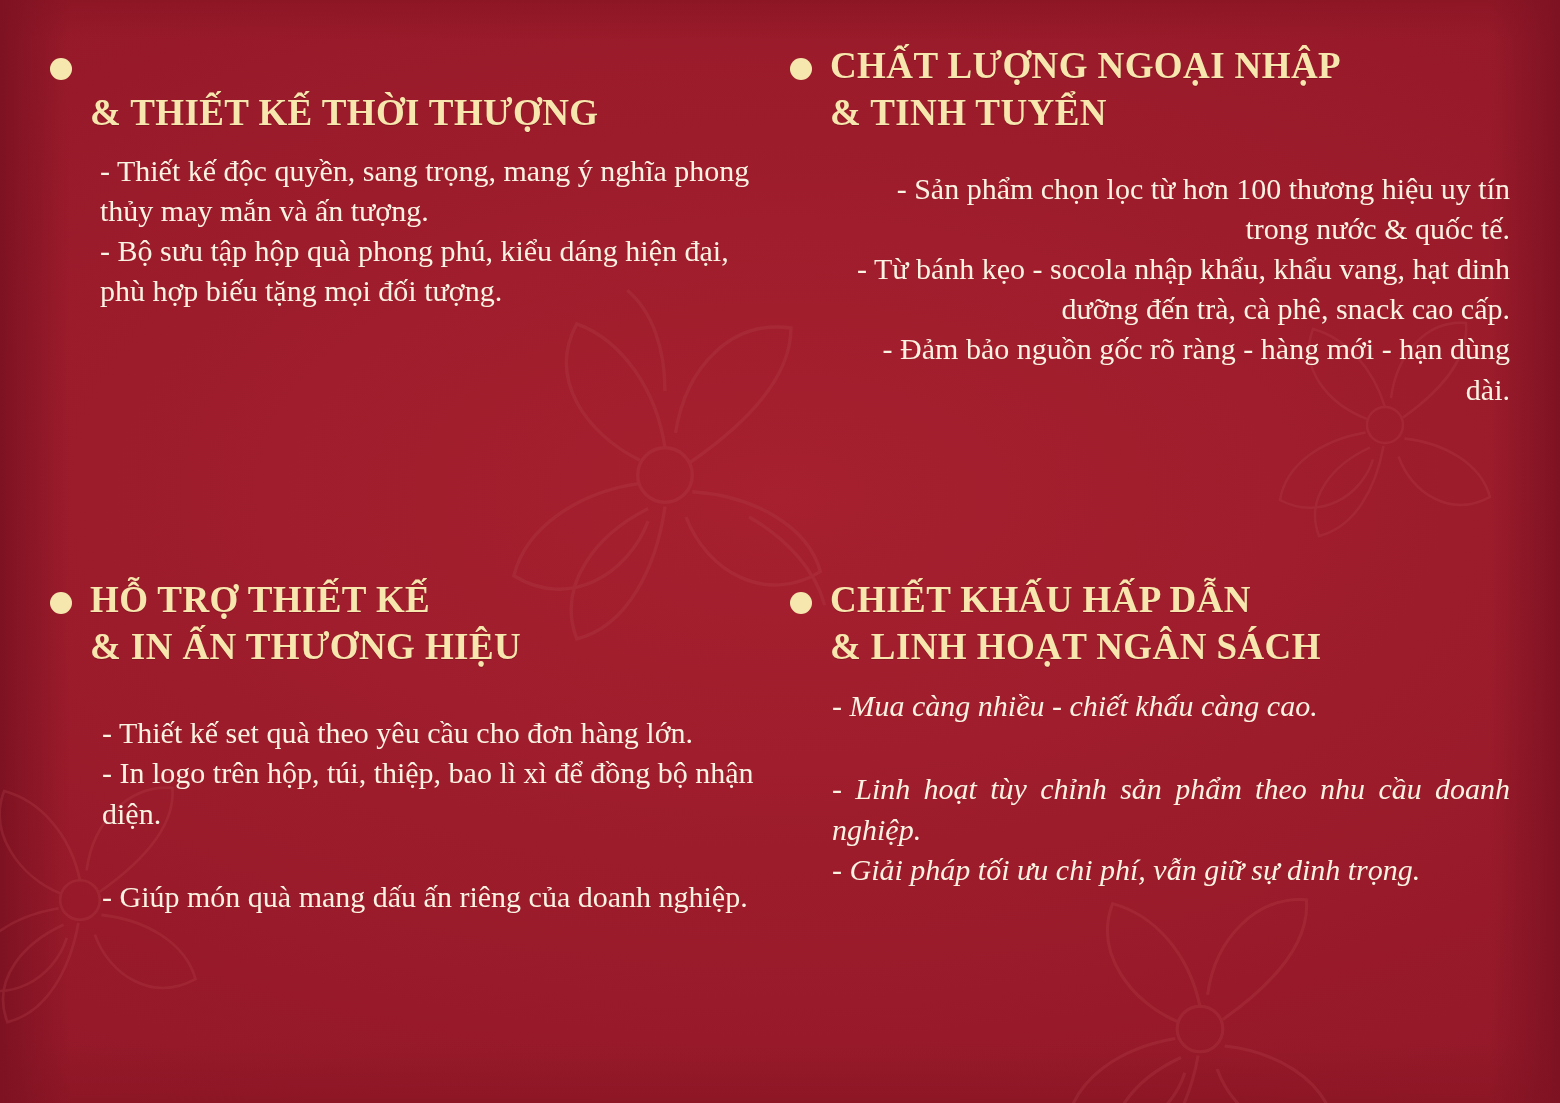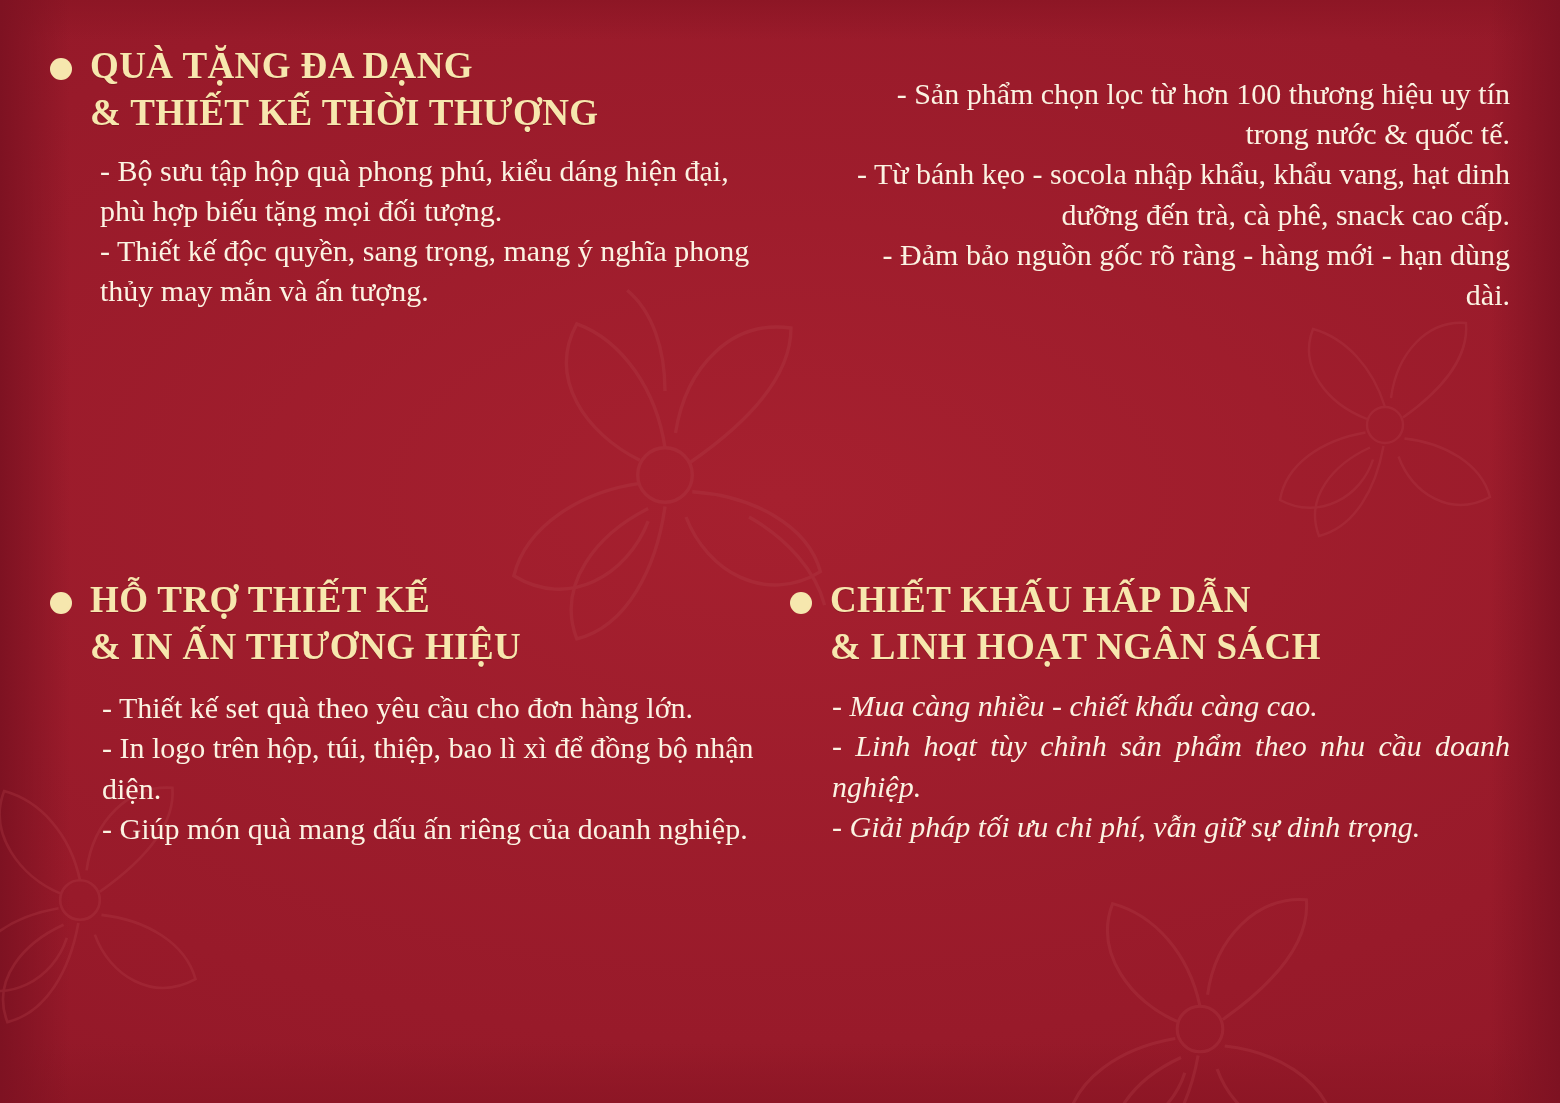--- a/index.html
+++ b/index.html
@@ -102,20 +102,21 @@
     font-size: 30px;
     line-height: 1.34;
     margin: 10px 0 0 0;
     padding-left: 48px;
   }
   .body-text p {
     margin: 0;
   }
   .body-text p.justify {
     text-align: justify;
+    margin-top: 43px;
   }
 
   
   .b1 .body-text { padding-left: 50px; margin-top: 14px; }
   .b2 .body-text { padding-left: 42px; margin-top: 32px; text-align: right; }
   .b3 .body-text { padding-left: 52px; margin-top: 18px; }
   .b4 .body-text { padding-left: 42px; margin-top: 16px; font-style: italic; }
 </style>
 </head>
 <body>
@@ -168,31 +169,38 @@
     <path d="M87 105 C58 110 34 126 30 150 C56 164 84 148 92 123"></path>
   </svg>
 </div>
 
 <div class="content">
 
   <div class="block b1">
     <div class="head-row">
       <span class="bullet"></span>
       <h2 class="heading">
-        <span>QUÀ TẶNG ĐA DẠNG</span><br>
+        <br>
         <span>&amp; THIẾT KẾ THỜI THƯỢNG</span>
       </h2>
     </div>
     <div class="body-text">
+      <p>- Thiết kế độc quyền, sang trọng, mang ý nghĩa phong thủy may mắn và ấn tượng.</p>
       <p>- Bộ sưu tập hộp quà phong phú, kiểu dáng hiện đại, phù hợp biếu tặng mọi đối tượng.</p>
-      <p>- Thiết kế độc quyền, sang trọng, mang ý nghĩa phong thủy may mắn và ấn tượng.</p>
     </div>
   </div>
 
   <div class="block b2 col-right">
+    <div class="head-row">
+      <span class="bullet"></span>
+      <h2 class="heading">
+        <span>CHẤT LƯỢNG NGOẠI NHẬP</span><br>
+        <span>&amp; TINH TUYỂN</span>
+      </h2>
+    </div>
     <div class="body-text">
       <p>- Sản phẩm chọn lọc từ hơn 100 thương hiệu uy tín trong nước &amp; quốc tế.</p>
       <p>- Từ bánh kẹo - socola nhập khẩu, khẩu vang, hạt dinh dưỡng đến trà, cà phê, snack cao cấp.</p>
       <p>- Đảm bảo nguồn gốc rõ ràng - hàng mới - hạn dùng dài.</p>
     </div>
   </div>
 
   <div class="block b3 row-two">
     <div class="head-row">
       <span class="bullet"></span>

